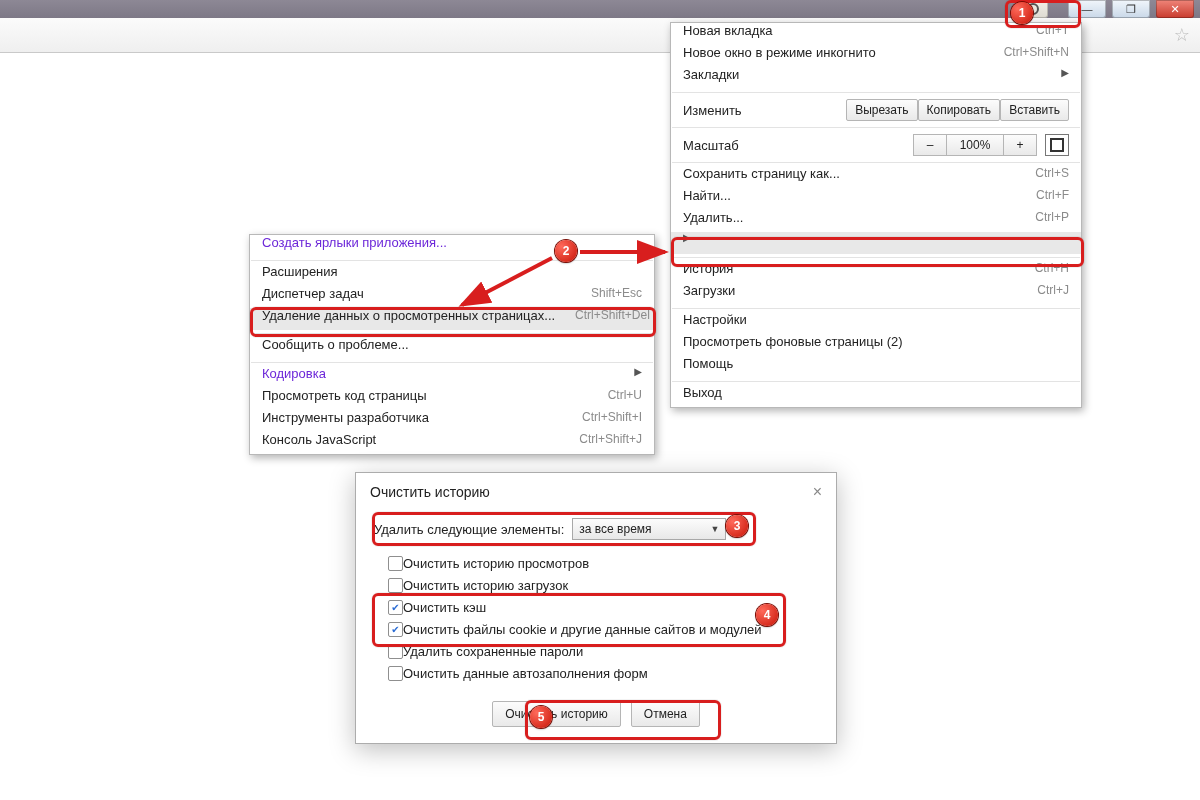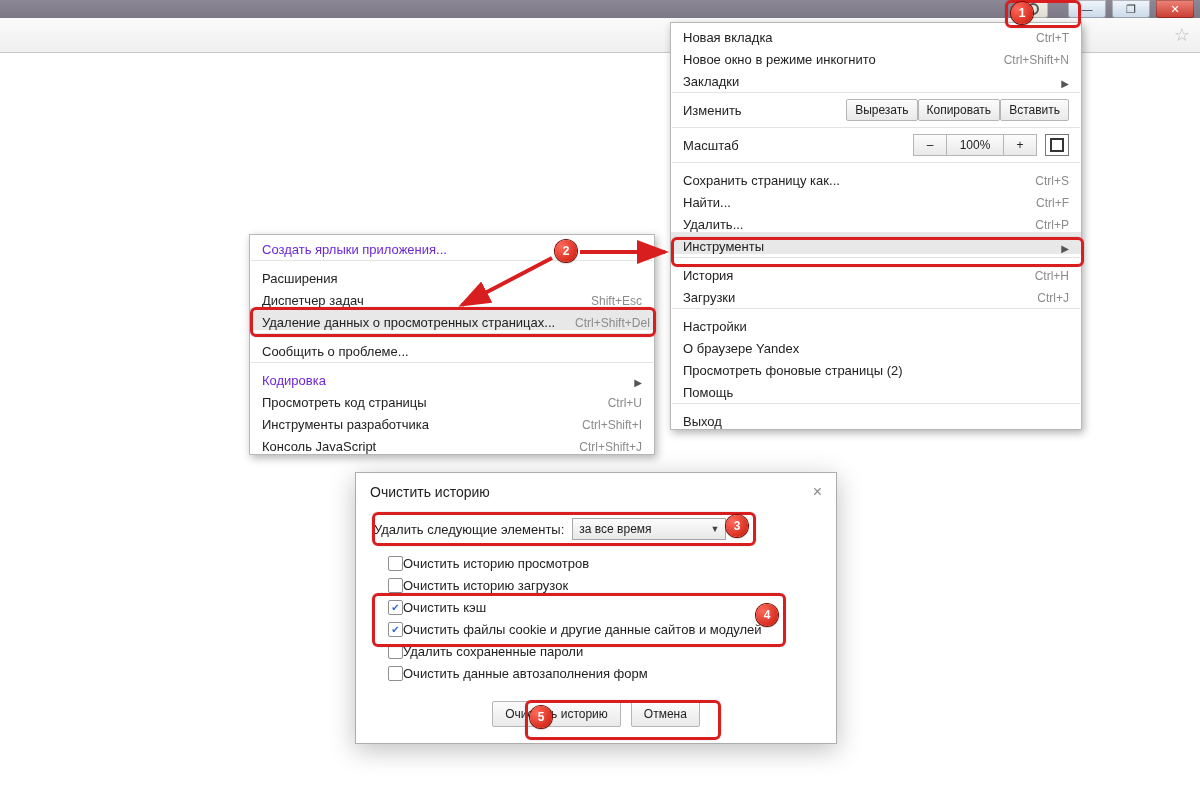--- a/index.html
+++ b/index.html
@@ -8,21 +8,21 @@
   .win-btn { width:38px; height:18px; border-radius:0 0 3px 3px; display:flex; align-items:center; justify-content:center; font-size:11px; color:#333; box-shadow:inset 0 0 0 1px rgba(0,0,0,.25); background:linear-gradient(#f1f6fb,#c9d8e8);}
   .win-btn.close{ background:linear-gradient(#ef8579,#c83b2e); color:#fff;}
   .gearwrap{ position:absolute; right:152px; top:0; width:30px; height:18px; display:flex; align-items:center; justify-content:center; background:linear-gradient(#f2efe6,#dedbd2); border-radius:0 0 3px 3px; box-shadow:inset 0 0 0 1px rgba(0,0,0,.2);}
   .gear{ width:12px; height:12px; position:relative; }
   .gear:before{content:""; position:absolute; inset:0; border:2px solid #555; border-radius:50%;}
   .toolbar { position:absolute; left:0; right:0; top:18px; height:34px; background:linear-gradient(#fbfbfb,#efefef); border-bottom:1px solid #d0d0d0;}
   .star { position:absolute; right:10px; top:6px; font-size:18px; color:#bcbcbc;}
   .line { position:absolute; left:0; right:0; top:52px; height:1px; background:#c9c9c9;}
 
   .menu { position:absolute; background:#fff; border:1px solid #b8b8b8; box-shadow:2px 3px 8px rgba(0,0,0,.3); }
-  .mi { display:flex; align-items:flex-end; height:22px; padding:0 12px; white-space:nowrap; cursor:default; }
+  .mi { display:flex; align-items:flex-start; height:22px; padding:0 12px; white-space:nowrap; cursor:default; }
   .mi .lbl{ flex:1; }
   .mi .sc { color:#8b8b8b; font-size:12px; padding-left:20px;}
   .mi.disabled .lbl{ color:#6d28d9;}
   .mi.hover{ background:#e8e8e8;}
   .mi .arr{ font-size:10px; color:#555;}
   .sep{ height:1px; margin:3px 1px; background:#e3e3e3;}
   .row-inline{ display:flex; align-items:center; height:28px; padding:0 12px; }
   .row-inline .lbl{ flex:1;}
   .btn{ border:1px solid #b5b5b5; background:linear-gradient(#fcfcfc,#e9e9e9); border-radius:2px; height:20px; padding:0 8px; font-size:12px; display:inline-flex; align-items:center;}
   .zoombox{ display:flex; align-items:center; gap:0;}
@@ -103,38 +103,34 @@
     </div>
   <div class="mi">
       <span class="lbl">Найти...</span>
       <span class="sc">Ctrl+F</span>
     </div>
   <div class="mi">
       <span class="lbl">Удалить...</span>
       <span class="sc">Ctrl+P</span>
     </div>
   <div class="mi hover">
-      <span class="lbl">Инструменты</span>
       <span class="arr">▶</span>
     </div>
   <div class="sep"></div>
   <div class="mi">
       <span class="lbl">История</span>
       <span class="sc">Ctrl+H</span>
     </div>
   <div class="mi">
       <span class="lbl">Загрузки</span>
       <span class="sc">Ctrl+J</span>
     </div>
   <div class="sep"></div>
   <div class="mi">
       <span class="lbl">Настройки</span>
-    </div>
-  <div class="mi">
-      <span class="lbl">О браузере Yandex</span>
     </div>
   <div class="mi">
       <span class="lbl">Просмотреть фоновые страницы (2)</span>
     </div>
   <div class="mi">
       <span class="lbl">Помощь</span>
     </div>
   <div class="sep"></div>
   <div class="mi">
       <span class="lbl">Выход</span>

